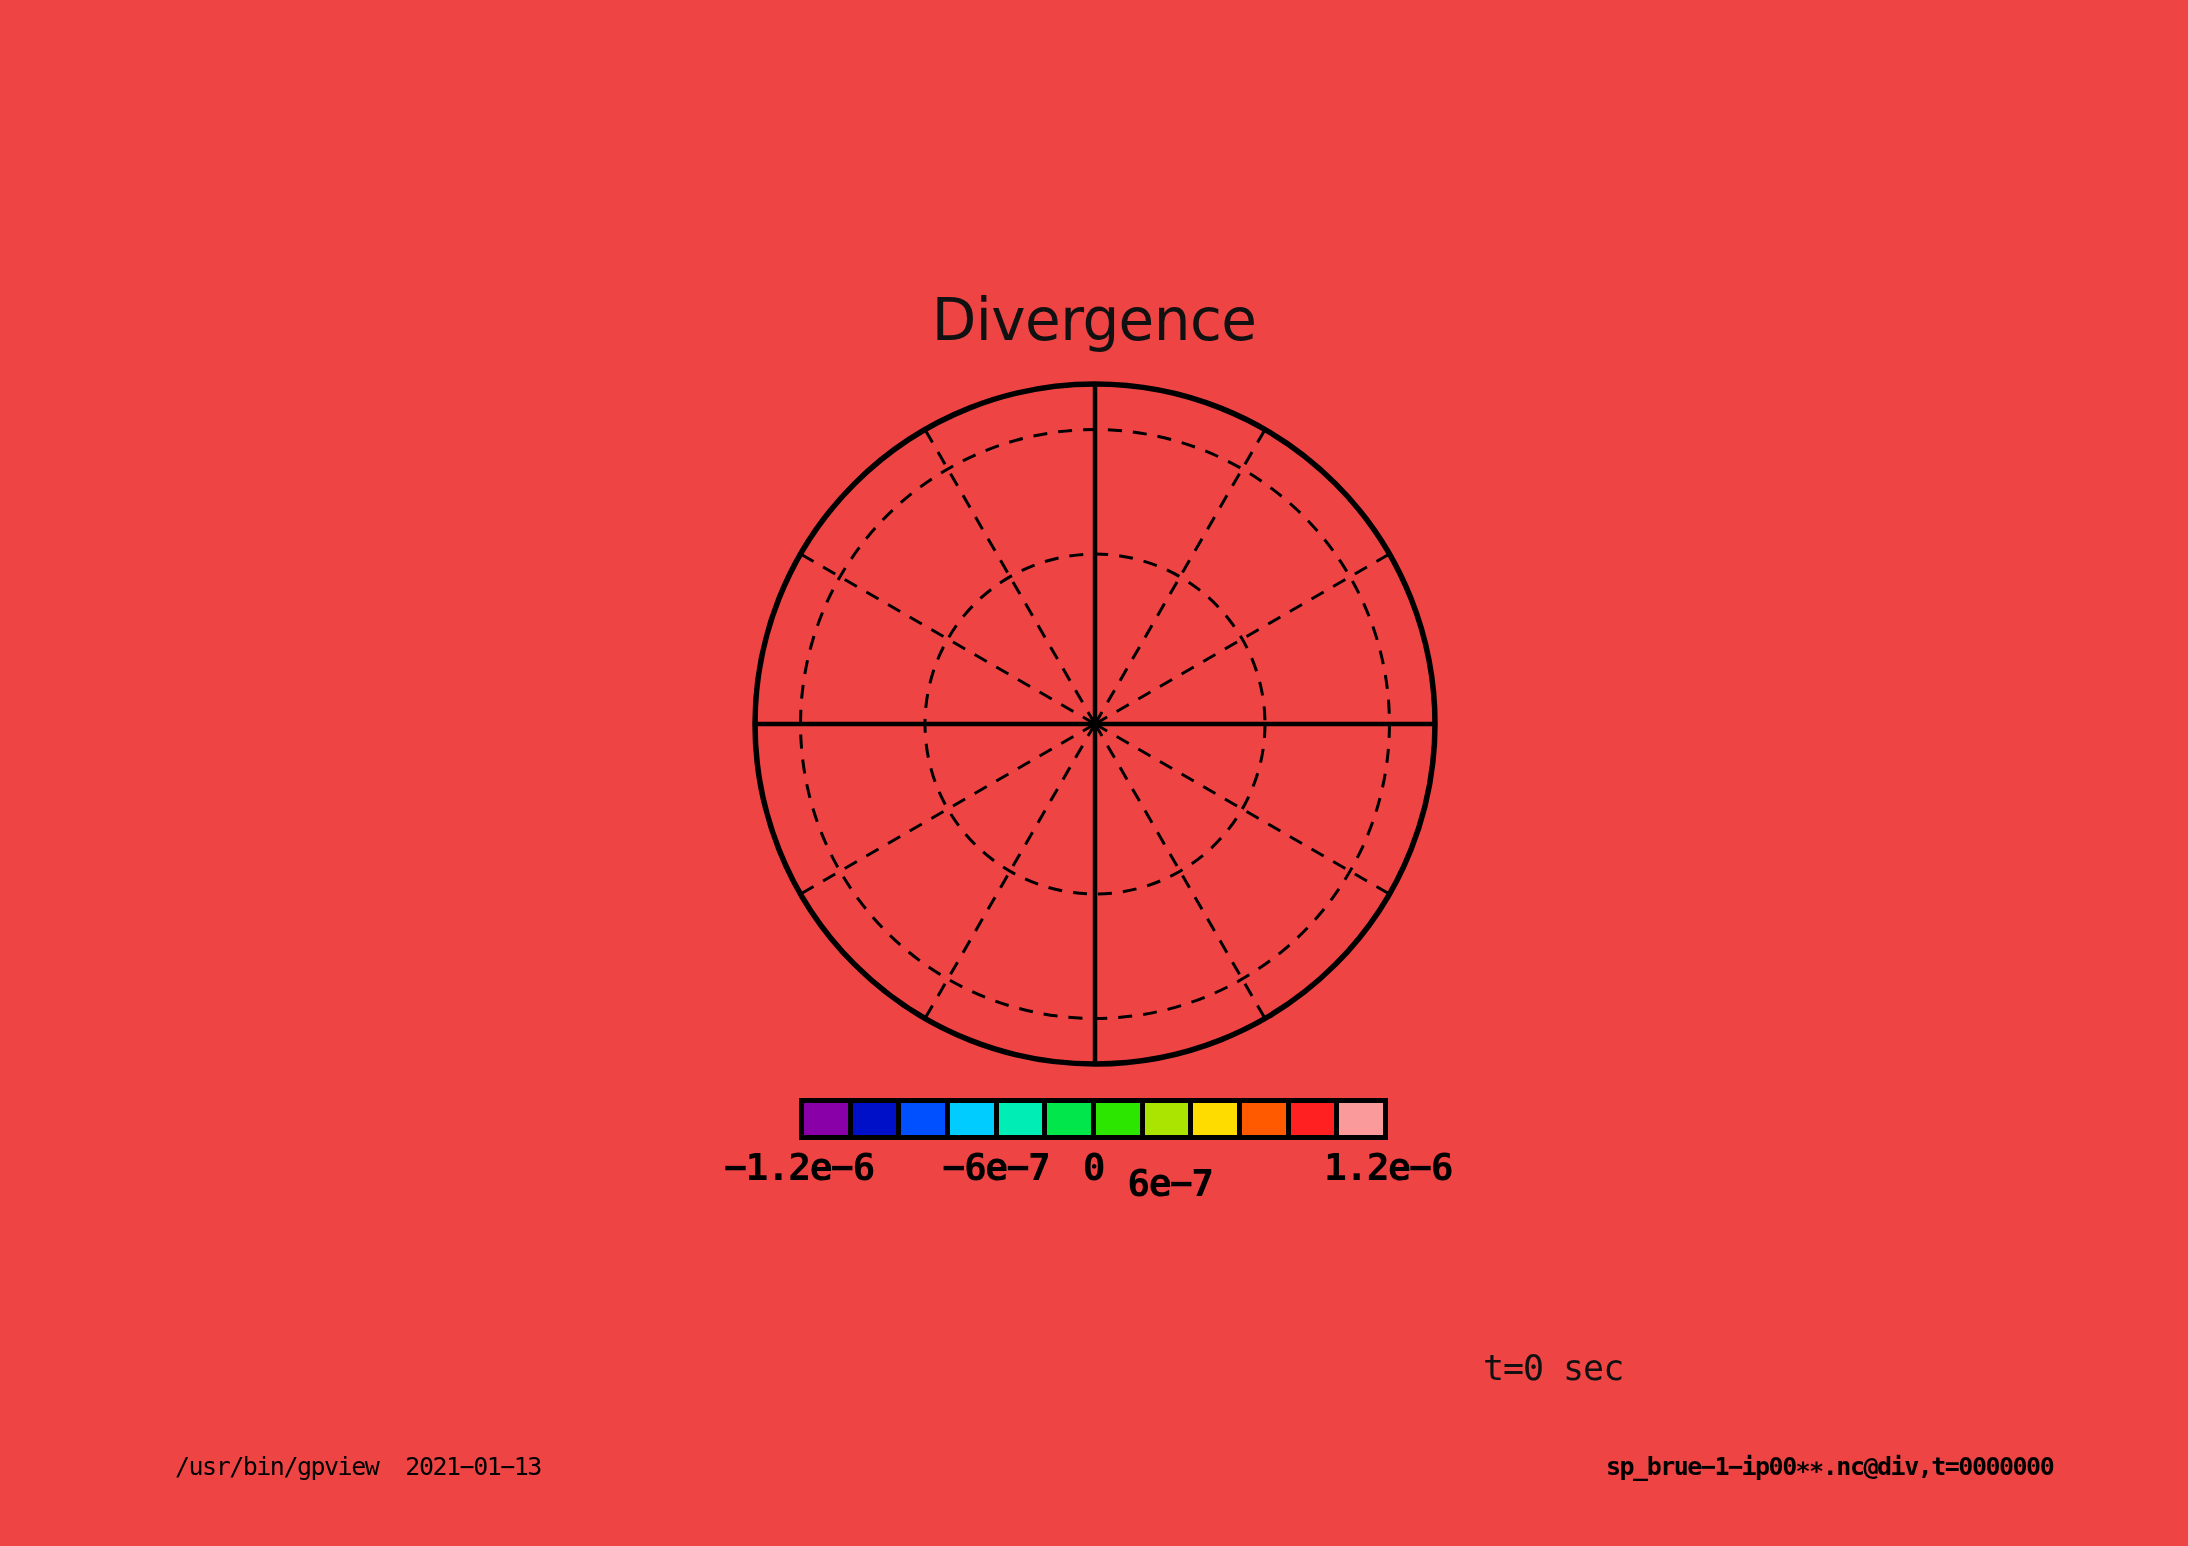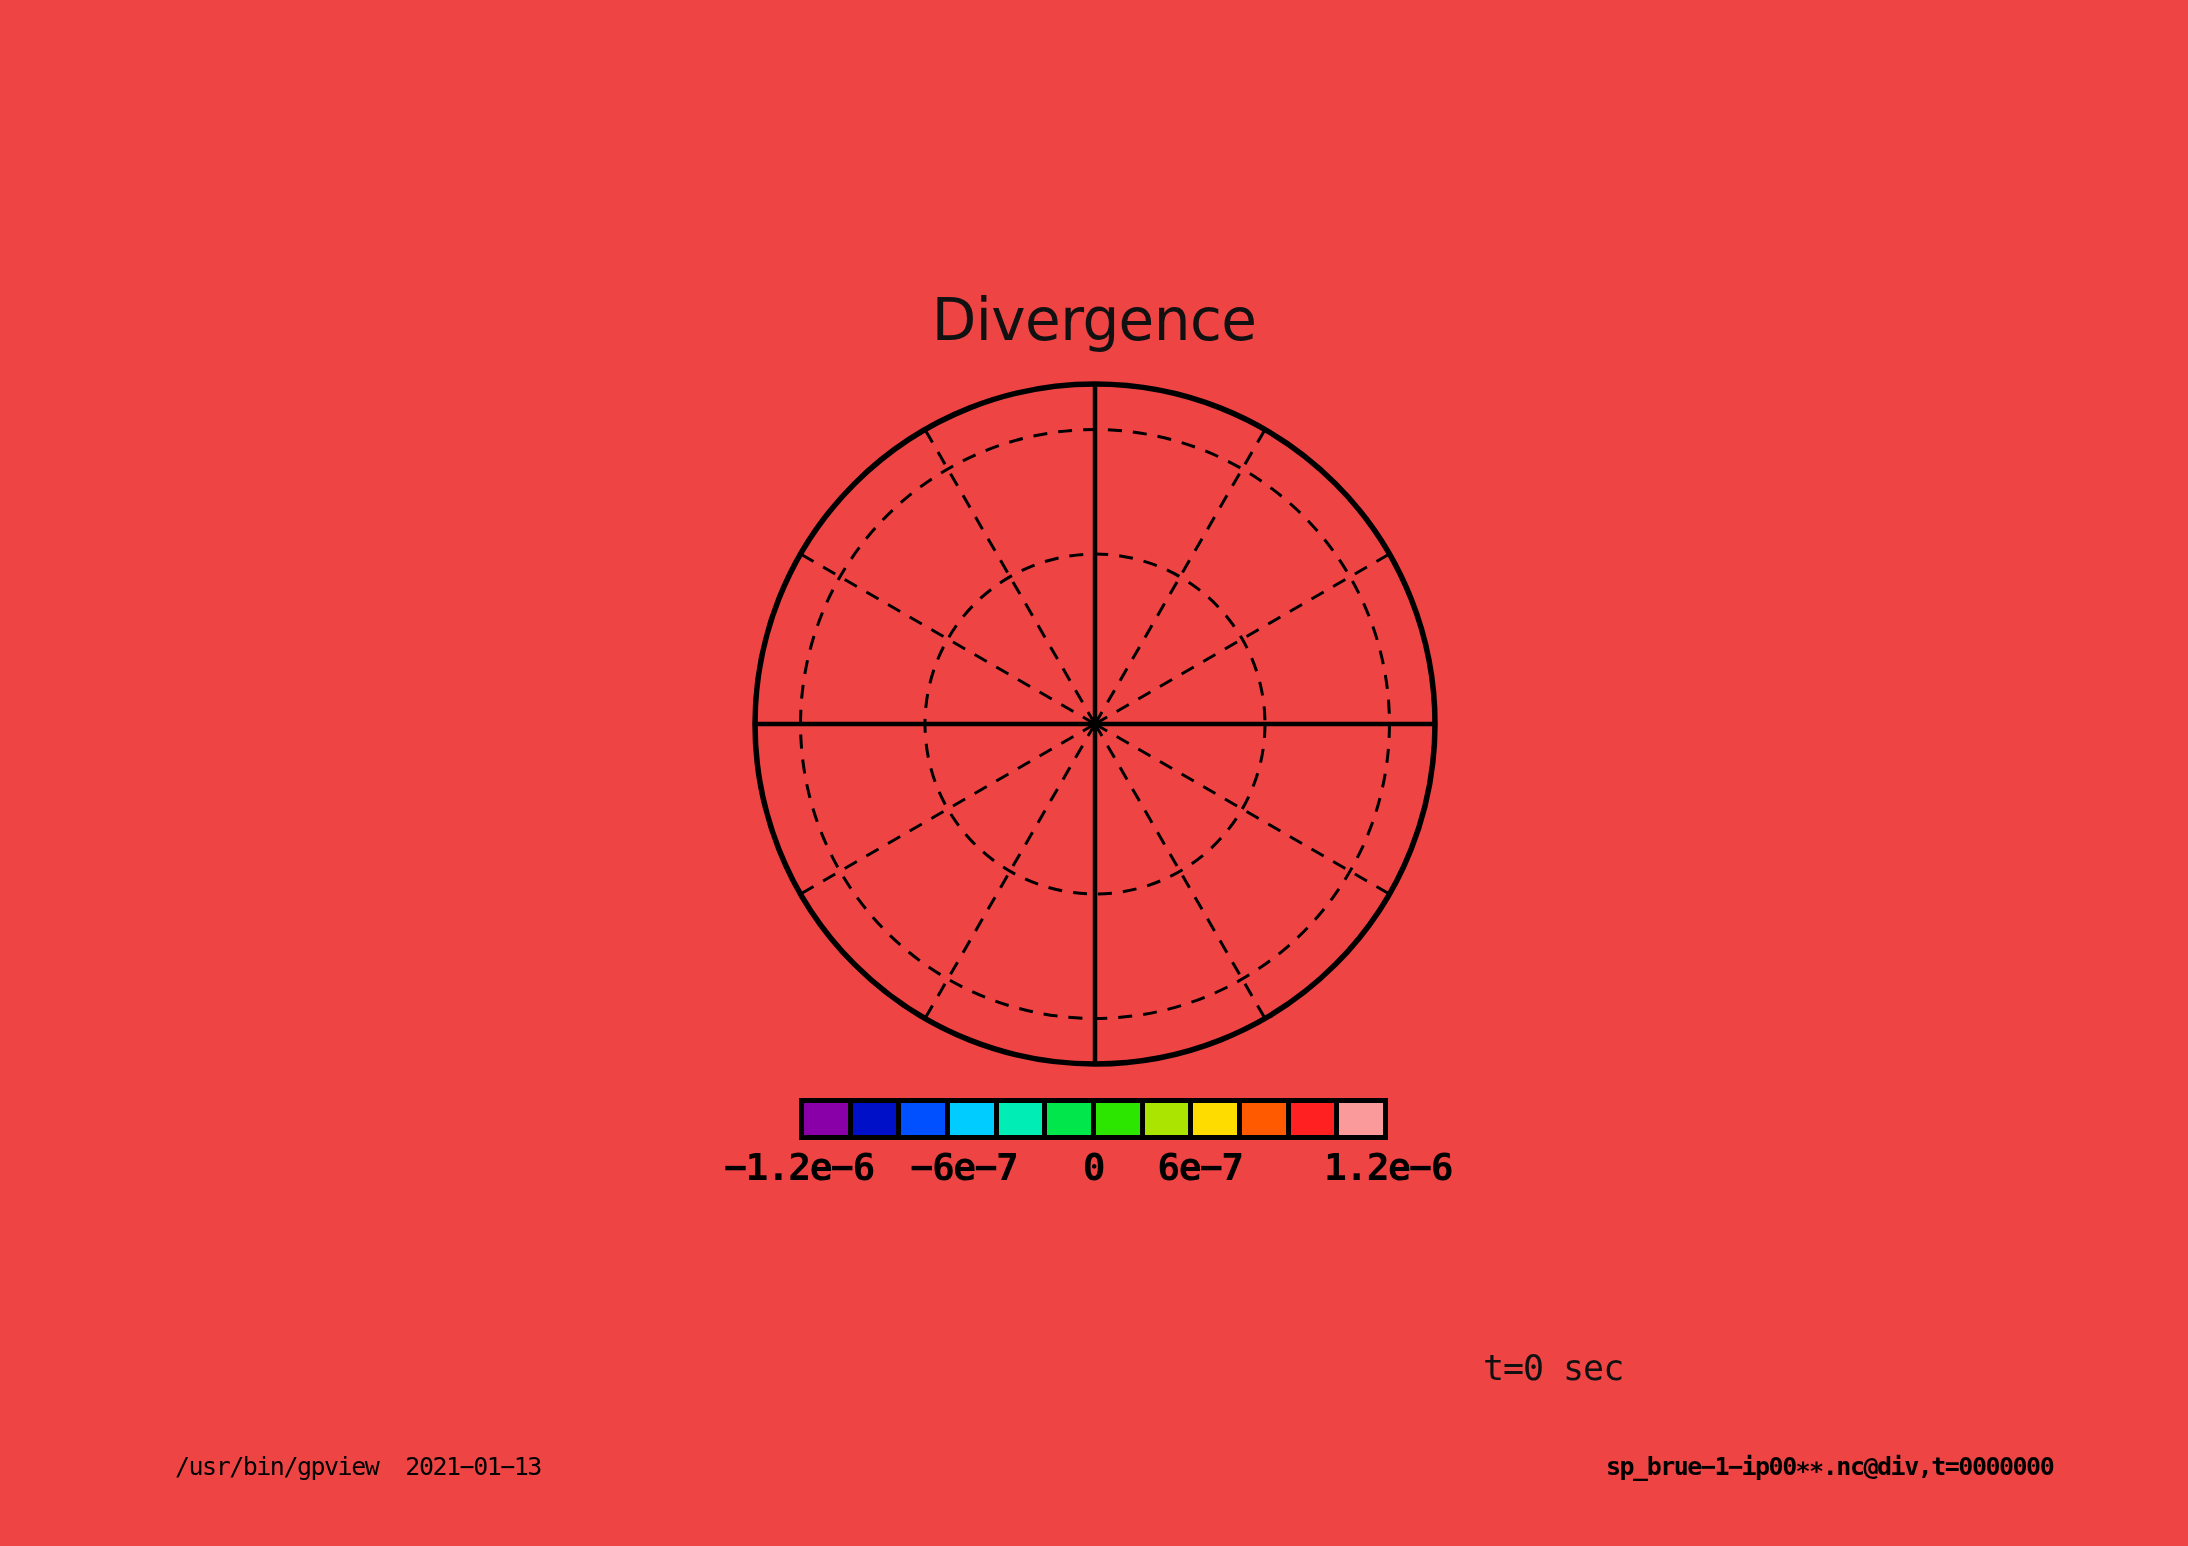--- a/index.html
+++ b/index.html
@@ -123,23 +123,23 @@
       <div class="cell" style="background: rgb(44, 230, 0);"></div>
       <div class="cell" style="background: rgb(170, 228, 0);"></div>
       <div class="cell" style="background: rgb(255, 220, 0);"></div>
       <div class="cell" style="background: rgb(255, 90, 0);"></div>
       <div class="cell" style="background: rgb(255, 33, 33);"></div>
       <div class="cell" style="background: rgb(251, 154, 154);"></div>
     </div>
 
   <div class="cb-labels" id="cb-labels">
       <div class="cb-tick" style="left: 799px;">−1.2e−6</div>
-      <div class="cb-tick" style="left: 964px;">−6e−7</div>
+      <div class="cb-tick" style="left: 996px;">−6e−7</div>
       <div class="cb-tick" style="left: 1093.5px;">0</div>
-      <div class="cb-tick" style="left: 1200px;">6e−7</div>
+      <div class="cb-tick" style="left: 1170px; margin-top: 16px;">6e−7</div>
       <div class="cb-tick" style="left: 1388px;">1.2e−6</div>
     </div>
 
   <div class="time-label">t=0 sec</div>
 
   <div class="footer-text footer-left">/usr/bin/gpview  2021−01−13</div>
 
   <div class="footer-text footer-right">sp_brue−1−ip00∗∗.nc@div,t=0000000</div>
 
 </div>

